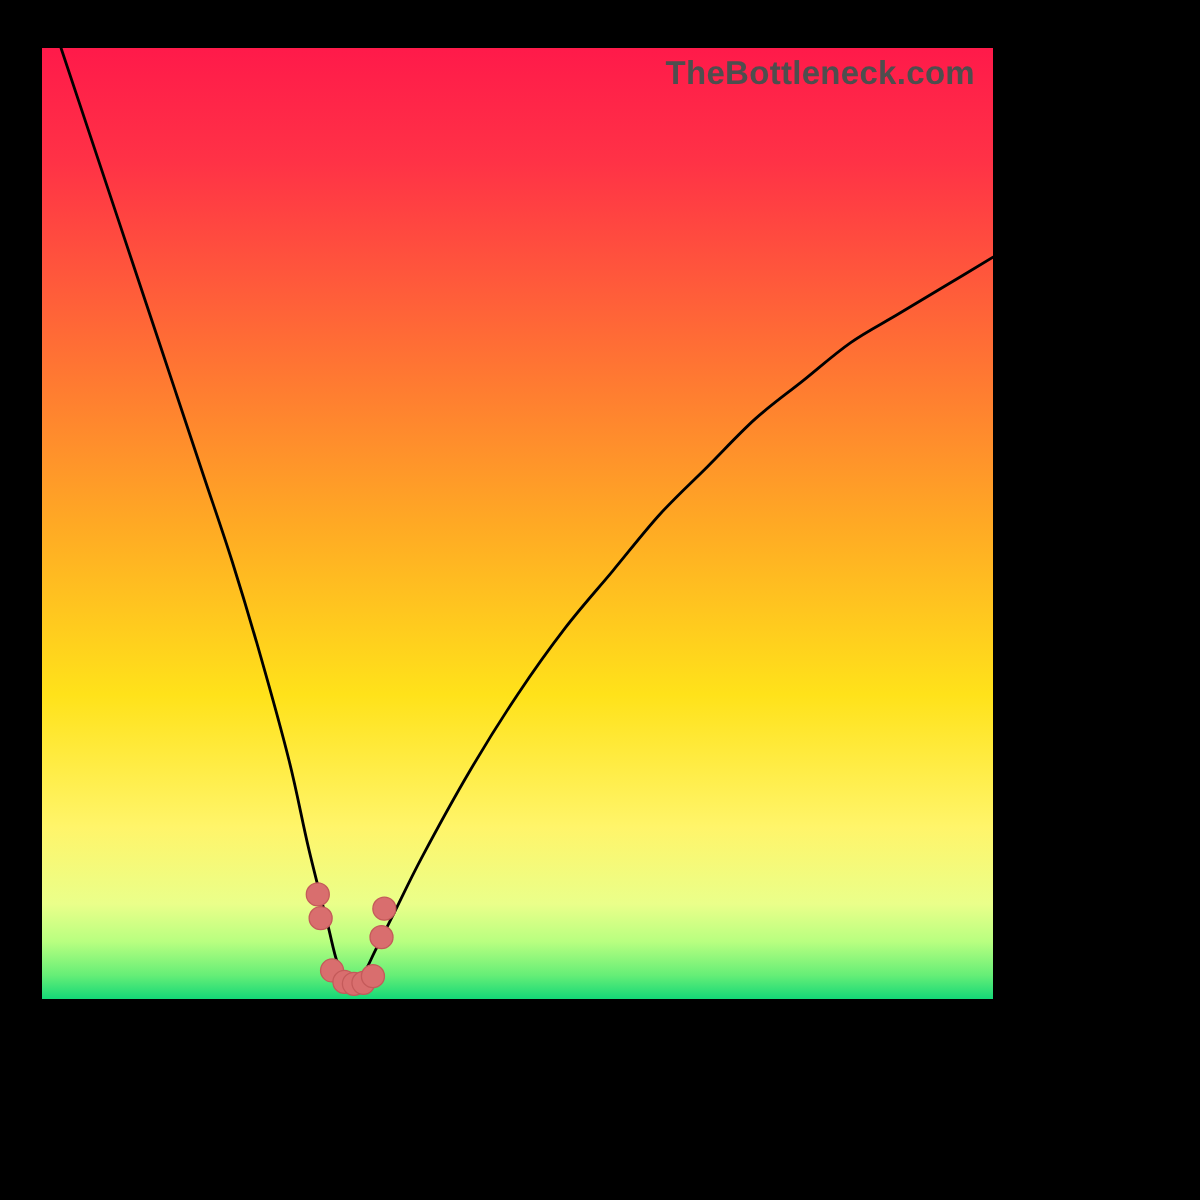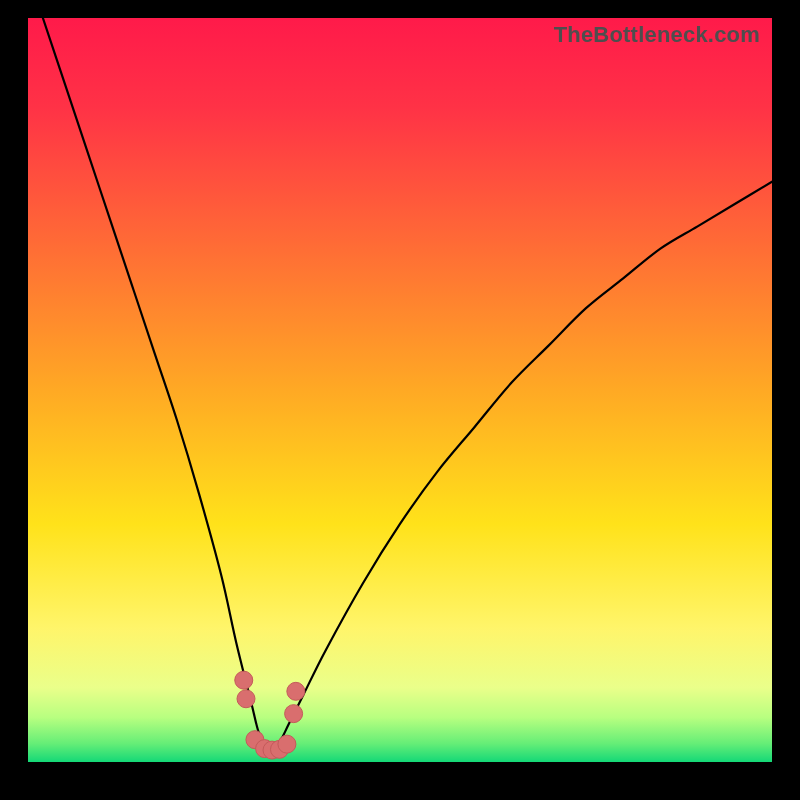--- a/index.html
+++ b/index.html
@@ -11,22 +11,22 @@
     overflow: hidden;
   }
   .frame {
     position: absolute;
     inset: 0;
     background: #000;
   }
   .plot-area {
     position: absolute;
     left: 28px;
-    top: 18px;
-    width: 744px;
+    top: 32px;
+    width: 634px;
     height: 744px;
     overflow: hidden;
   }
   .gradient {
     position: absolute;
     inset: 0;
   }
   .watermark {
     position: absolute;
     top: 4px;

